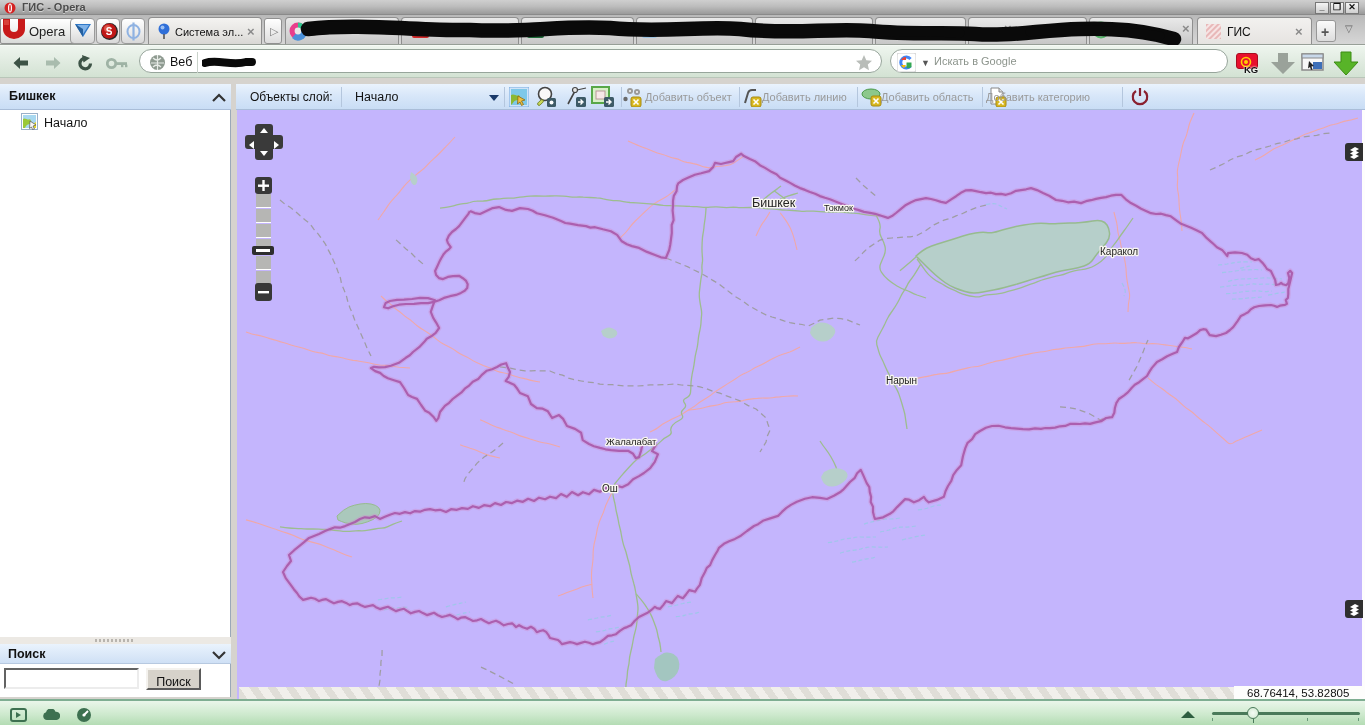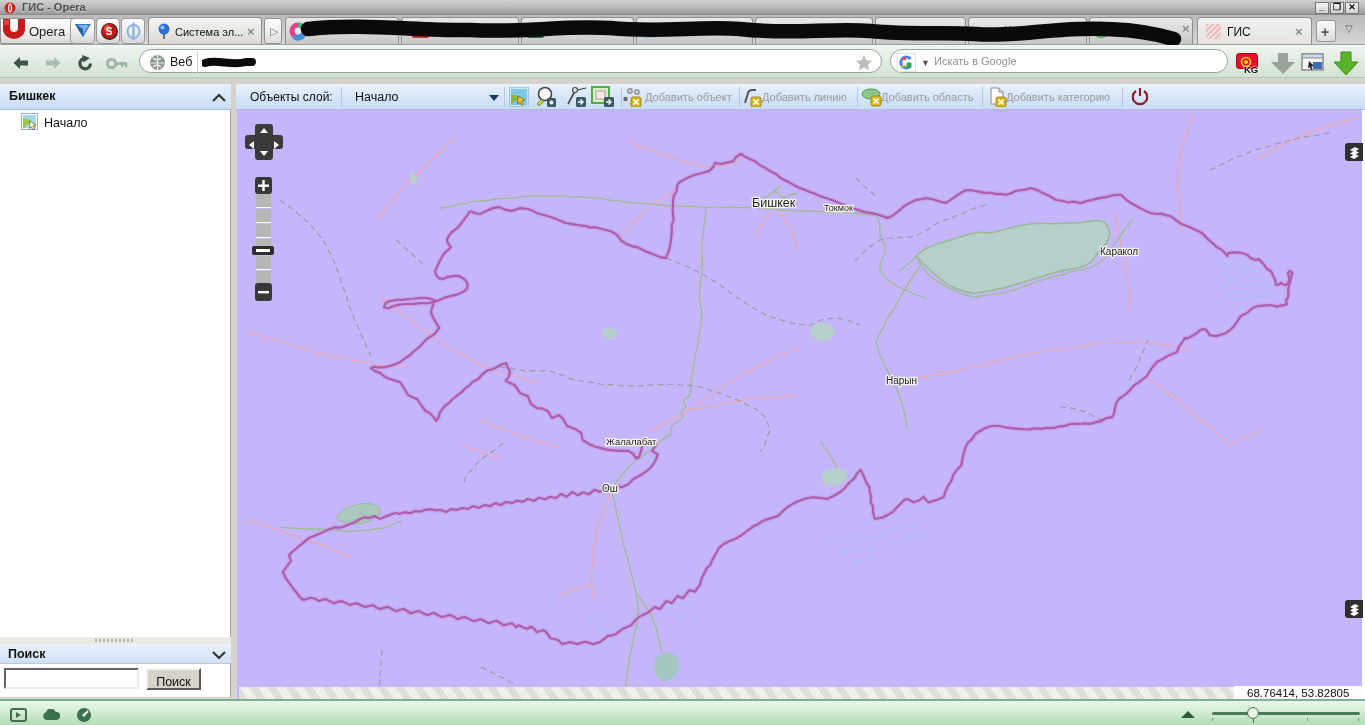--- a/index.html
+++ b/index.html
@@ -258,21 +258,21 @@
       <path d="M12.5 11.5 L17.5 16.5 M17.5 11.5 L12.5 16.5" stroke="#fff" stroke-width="1.6"></path>
     </svg>
 <span class="gtxt abs" style="left:645px">Добавить область</span>
 <div class="abs" style="left:746px;top:3px;width:1px;height:20px;background:#b4c6dd"></div>
 <svg class="abs" style="left:752px;top:3px" width="20" height="20">
       <path d="M3 1 L11 1 L15 5 L15 17 L3 17 Z" fill="#fff" stroke="#888"></path>
       <path d="M11 1 L11 5 L15 5" fill="#ddd" stroke="#888"></path>
       <rect x="8" y="10" width="10" height="10" rx="2" fill="#d8b820" stroke="#a88a10"></rect>
       <path d="M10.5 12.5 L15.5 17.5 M15.5 12.5 L10.5 17.5" stroke="#fff" stroke-width="1.6"></path>
     </svg>
-<span class="gtxt abs" style="left:770px">Добавить категорию</span>
+<span class="gtxt abs" style="left:750px">Добавить категорию</span>
 <div class="abs" style="left:886px;top:3px;width:1px;height:20px;background:#b4c6dd"></div>
 <svg class="abs" style="left:895px;top:3px" width="18" height="19">
       <path d="M5 4 A7.2 7.2 0 1 0 13 4" fill="none" stroke="#8a2030" stroke-width="2.2"></path>
       <line x1="9" y1="1" x2="9" y2="9" stroke="#8a2030" stroke-width="2.2"></line>
     </svg>
 </div>
 <div id="lpanel" class="abs">
     <svg class="abs" style="left:21px;top:3px" width="17" height="17">
       <rect x="0.5" y="0.5" width="16" height="16" fill="#fff" stroke="#9ab0c8"></rect>
       <rect x="2" y="2" width="13" height="13" fill="#a8d8f0"></rect>

